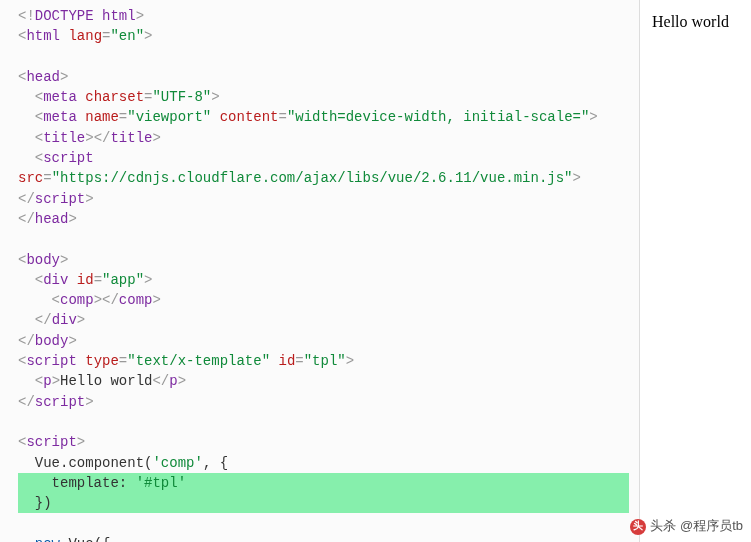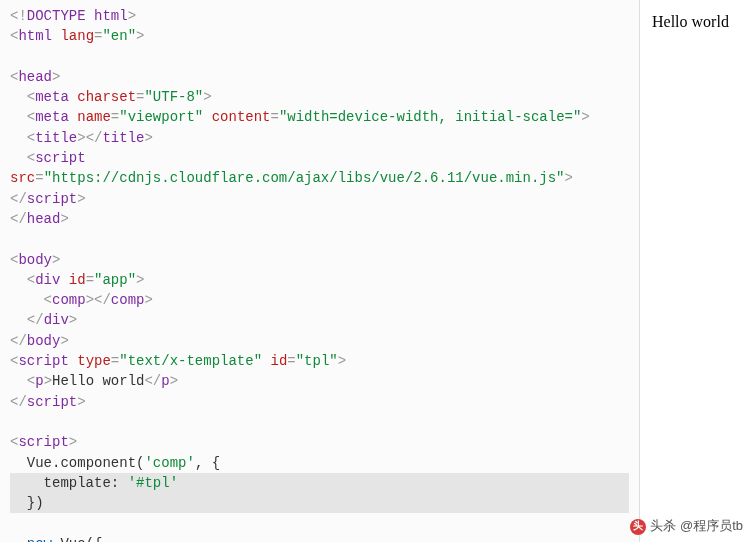--- a/index.html
+++ b/index.html
@@ -26,22 +26,22 @@
     white-space: pre;
     position: relative;
   }
   .preview-pane {
     flex: 1;
     padding: 10px 12px;
     font-family: "Times New Roman", serif;
     font-size: 16px;
     color: #000;
   }
-  .line { display: block; }
-  .line.hl { background: #e5e5e5; }
+  .line { display: block; margin-left: 8px; }
+  .line.hl { background: #86efac; }
   .t { color: #7d2aa0; }       
   .b { color: #999; }          
   .a { color: #b91c1c; }       
   .s { color: #108a3a; }       
   .tx { color: #333; }         
   .kw { color: #0a5aa8; }      
   .fn { color: #333; }
   .watermark {
     position: absolute;
     right: 8px;

